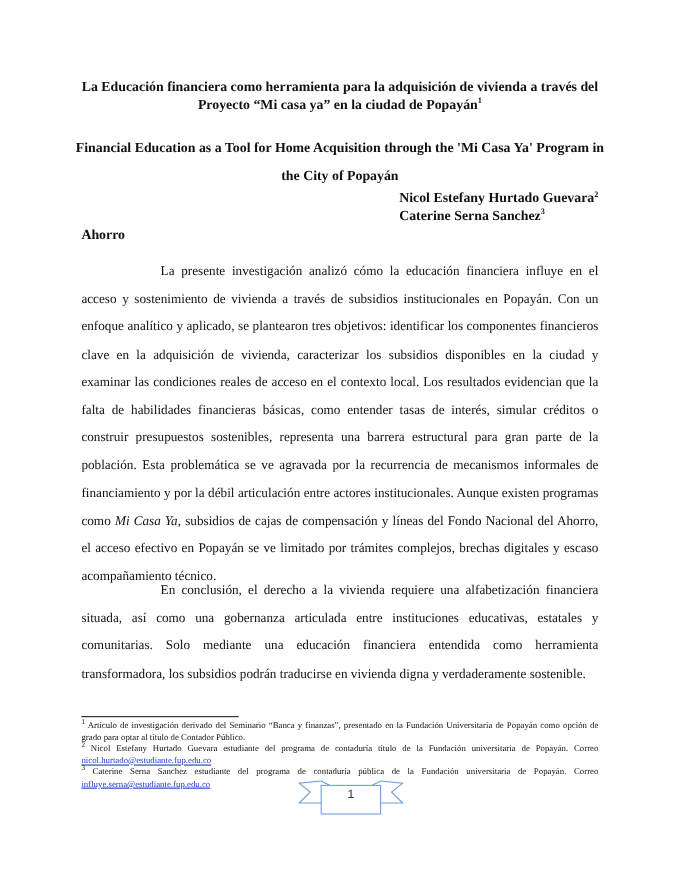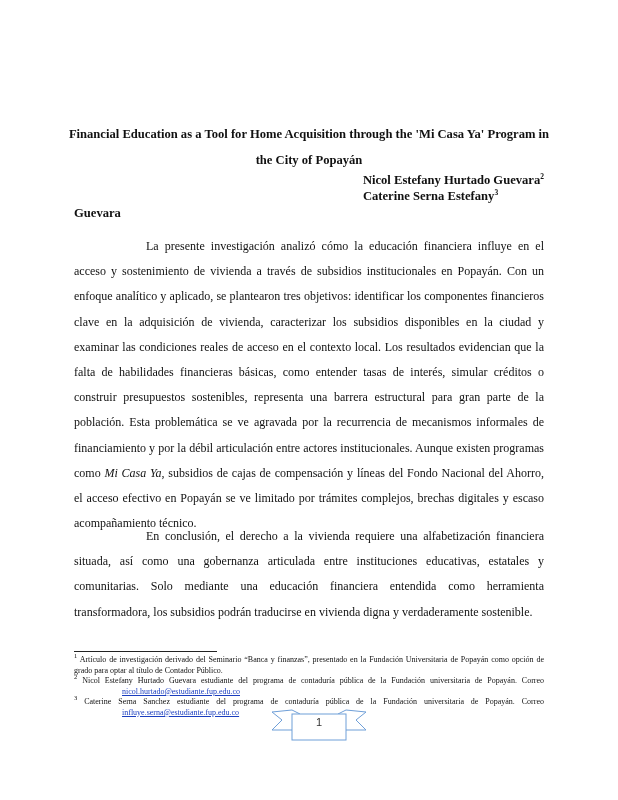--- a/index.html
+++ b/index.html
@@ -15,50 +15,51 @@
       font-size: 12.6px; line-height: 16px; }
     .section-heading { position: absolute; left: 74px; top: 206px; font-weight: bold; font-size: 12.6px; }
     .para { position: absolute; left: 74px; width: 470px; font-size: 12px; line-height: 25.2px;
       text-align: justify; text-indent: 72px; margin: 0; }
     .p1 { top: 234px; }
     .p2 { top: 524px; }
     .fn-rule { position: absolute; left: 74px; top: 651px; width: 143px; border-top: 1px solid #222; }
     .footnotes { position: absolute; left: 74px; top: 655px; width: 470px; font-size: 8px; line-height: 10.6px; }
     .fn { margin: 0; text-align: justify; }
     .fn sup { font-size: 6.5px; }
-    .fn a { color: #1a3dbf; text-decoration: underline; margin-left: 48px; }
+    .fn a { color: #1a3dbf; text-decoration: underline; }
     .page-number { position: absolute; left: 270px; top: 706px; width: 98px; height: 36px; }
     .page-number svg { position: absolute; left: 0; top: 0; }
     .page-number span { position: absolute; left: 0; top: 10px; width: 98px; text-align: center;
       font-family: "Liberation Sans", sans-serif; font-size: 11px; color: #333; }
   </style>
 </head>
 <body>
 
 <div class="page">
 
+  <div class="title title-es"><span>La Educación financiera como herramienta para la adquisición de vivienda a través del Proyecto “Mi casa ya” en la ciudad de Popayán</span><sup>1</sup></div>
 
   <div class="title title-en">Financial Education as a Tool for Home Acquisition through the 'Mi Casa Ya' Program in the City of Popayán</div>
 
   <div class="authors">
     <div><span>Nicol Estefany Hurtado Guevara</span><sup>2</sup></div>
-    <div><span>Caterine Serna Estefany</span><sup>3</sup></div>
+    <div><span>Caterine Serna Sanchez</span><sup>3</sup></div>
   </div>
 
-  <div class="section-heading">Guevara</div>
+  <div class="section-heading">Ahorro</div>
 
   <p class="para p1"><span>La presente investigación analizó cómo la educación financiera influye en el acceso y sostenimiento de vivienda a través de subsidios institucionales en Popayán. Con un enfoque analítico y aplicado, se plantearon tres objetivos: identificar los componentes financieros clave en la adquisición de vivienda, caracterizar los subsidios disponibles en la ciudad y examinar las condiciones reales de acceso en el contexto local. Los resultados evidencian que la falta de habilidades financieras básicas, como entender tasas de interés, simular créditos o construir presupuestos sostenibles, representa una barrera estructural para gran parte de la población. Esta problemática se ve agravada por la recurrencia de mecanismos informales de financiamiento y por la débil articulación entre actores institucionales. Aunque existen programas como </span><i>Mi Casa Ya</i><span>, subsidios de cajas de compensación y líneas del Fondo Nacional del Ahorro, el acceso efectivo en Popayán se ve limitado por trámites complejos, brechas digitales y escaso acompañamiento técnico.</span></p>
 
   <p class="para p2">En conclusión, el derecho a la vivienda requiere una alfabetización financiera situada, así como una gobernanza articulada entre instituciones educativas, estatales y comunitarias. Solo mediante una educación financiera entendida como herramienta transformadora, los subsidios podrán traducirse en vivienda digna y verdaderamente sostenible.</p>
 
   <div class="fn-rule"></div>
 
   <div class="footnotes">
     <p class="fn"><sup>1</sup> <span>Artículo de investigación derivado del Seminario “Banca y finanzas”, presentado en la Fundación Universitaria de Popayán como opción de grado para optar al título de Contador Público.</span></p>
-    <p class="fn"><sup>2</sup> <span>Nicol Estefany Hurtado Guevara estudiante del programa de contaduría pública de la Fundación universitaria de Popayán. Correo</span> <a>nicol.hurtado@estudiante.fup.edu.co</a></p>
+    <p class="fn"><sup>2</sup> <span>Nicol Estefany Hurtado Guevara estudiante del programa de contaduría título de la Fundación universitaria de Popayán. Correo</span> <a>nicol.hurtado@estudiante.fup.edu.co</a></p>
     <p class="fn"><sup>3</sup> <span>Caterine Serna Sanchez estudiante del programa de contaduría pública de la Fundación universitaria de Popayán. Correo</span> <a>influye.serna@estudiante.fup.edu.co</a></p>
   </div>
 
   <div class="page-number">
     <svg width="98" height="36" viewBox="0 0 98 36">
       <g fill="#ffffff" stroke="#6f9fd8" stroke-width="1">
         <polyline points="22,4 2,6 12,14 2,24 22,24" fill="none"></polyline>
         <polyline points="76,4 96,6 86,14 96,24 76,24" fill="none"></polyline>
         <line x1="22" y1="4" x2="30" y2="8"></line>
         <line x1="76" y1="4" x2="68" y2="8"></line>

